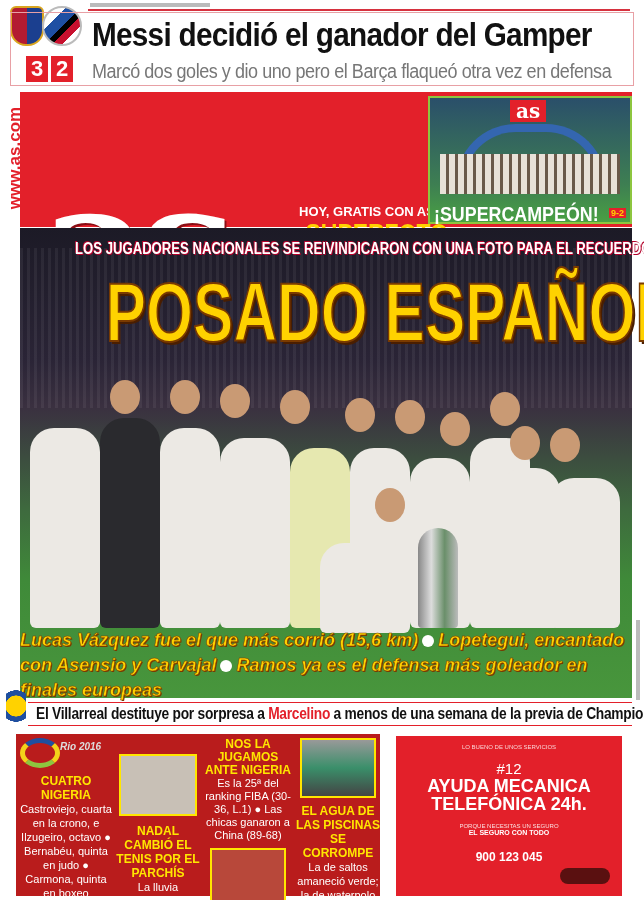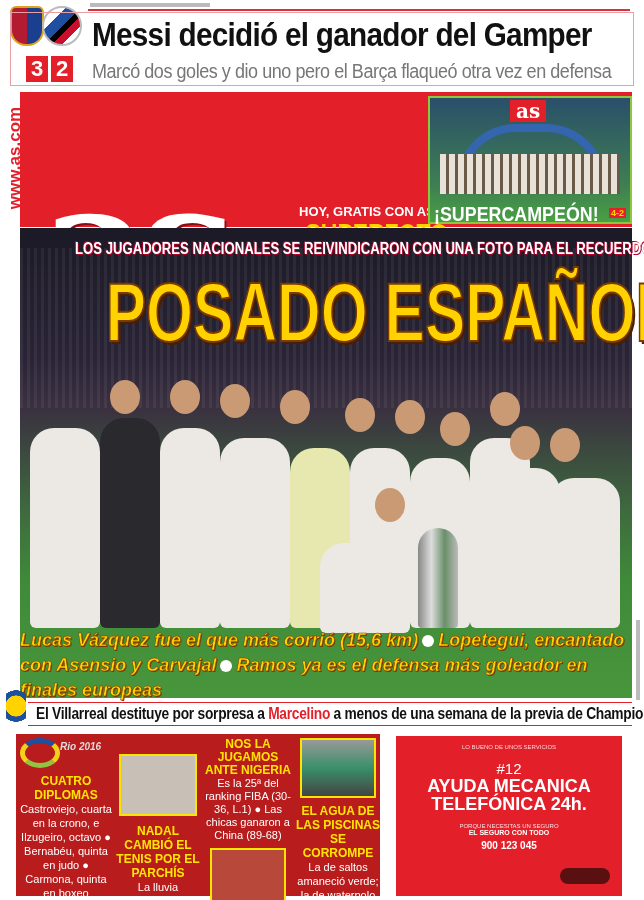--- a/index.html
+++ b/index.html
@@ -51,21 +51,21 @@
 .photo{position:absolute;border:2px solid #ffe600;background:#c8c0b6}
 .g2{position:absolute;left:100px;top:16px;width:84px;height:162px;text-align:center;color:#fff;font-size:11px;line-height:14px}
 .g3{position:absolute;left:186px;top:0;width:92px;height:162px;text-align:center;color:#fff;font-size:11px;line-height:13px}
 .g4{position:absolute;left:280px;top:0;width:84px;height:162px;text-align:center;color:#fff;font-size:11px;line-height:14px}
 .ad{position:absolute;left:396px;top:736px;width:226px;height:160px;background:#e3202a;color:#fff;text-align:center}
 .ad .s{font-size:6px;opacity:.8;margin-top:8px}
 .ad .n{font-size:15px;margin-top:10px}
 .ad .t1{font-size:18px;font-weight:bold;line-height:18px}
 .ad .s2{font-size:6px;margin-top:10px;opacity:.85}
 .ad .s3{font-size:7px;font-weight:bold}
-.ad .ph{font-size:10px;font-weight:bold;margin-top:4px}
+.ad .ph{font-size:12px;font-weight:bold;margin-top:14px}
 .ad .car{position:absolute;right:12px;bottom:12px;width:50px;height:16px;background:#5a1010;border-radius:8px}
 </style>
 </head>
 <body>
 
 <div class="top">
   <div class="crest1"></div>
   <div class="crest2"></div>
   <div class="dateline"></div>
   <div class="redrule"></div>
@@ -88,21 +88,21 @@
     <div class="c">DEL CAMPEÓN</div>
     <div class="c">DE LA SUPERCOPA</div>
   </div>
 </div>
 
 <div class="thumb">
   <div class="as">as</div>
   <div class="arc"></div>
   <div class="crowd"></div>
   <div class="t">¡SUPERCAMPEÓN!</div>
-  <div class="sc">4-2</div>
+  <div class="sc">9-2</div>
 </div>
 
 <div class="hero">
   <div class="stands"></div>
   <div class="kicker">LOS JUGADORES NACIONALES SE REIVINDICARON CON UNA FOTO PARA EL RECUERDO</div>
   <div class="mainhead">POSADO ESPAÑOL</div>
   <div class="players">
     <div class="pl" style="left:0;width:70px;height:200px"></div>
       <div class="head" style="left:80px;top:2px"></div>
     <div class="pl" style="left:70px;width:60px;height:210px;background:#2a2a2e"></div>
@@ -136,21 +136,21 @@
 <div class="vill"></div>
 <div class="brief">
   <span class="brief-text"><span>El Villarreal destituye por sorpresa a </span><span class="hl">Marcelino</span><span> a menos de una semana de la previa de Champions</span></span>
 </div>
 
 <div class="green">
   <div class="g1">
     <div class="rings"></div>
     <div class="rio">Rio 2016</div>
     <div class="gtext">
-      <div class="yellow">CUATRO DIPLOMAS</div>
+      <div class="yellow">CUATRO NIGERIA</div>
       <div>Castroviejo, cuarta en la crono, e Ilzugeiro, octavo ● Bernabéu, quinta en judo ● Carmona, quinta en boxeo</div>
     </div>
   </div>
   <div class="g2">
     <div class="photo" style="position:relative;margin:4px auto 0;width:78px;height:62px"></div>
     <div class="yellow" style="margin-top:8px">NADAL CAMBIÓ EL TENIS POR EL PARCHÍS</div>
     <div>La lluvia suspendió la jornada y le esperan tres partidos hoy</div>
   </div>
   <div class="g3">
     <div class="yellow" style="margin-top:4px">NOS LA JUGAMOS ANTE NIGERIA</div>

